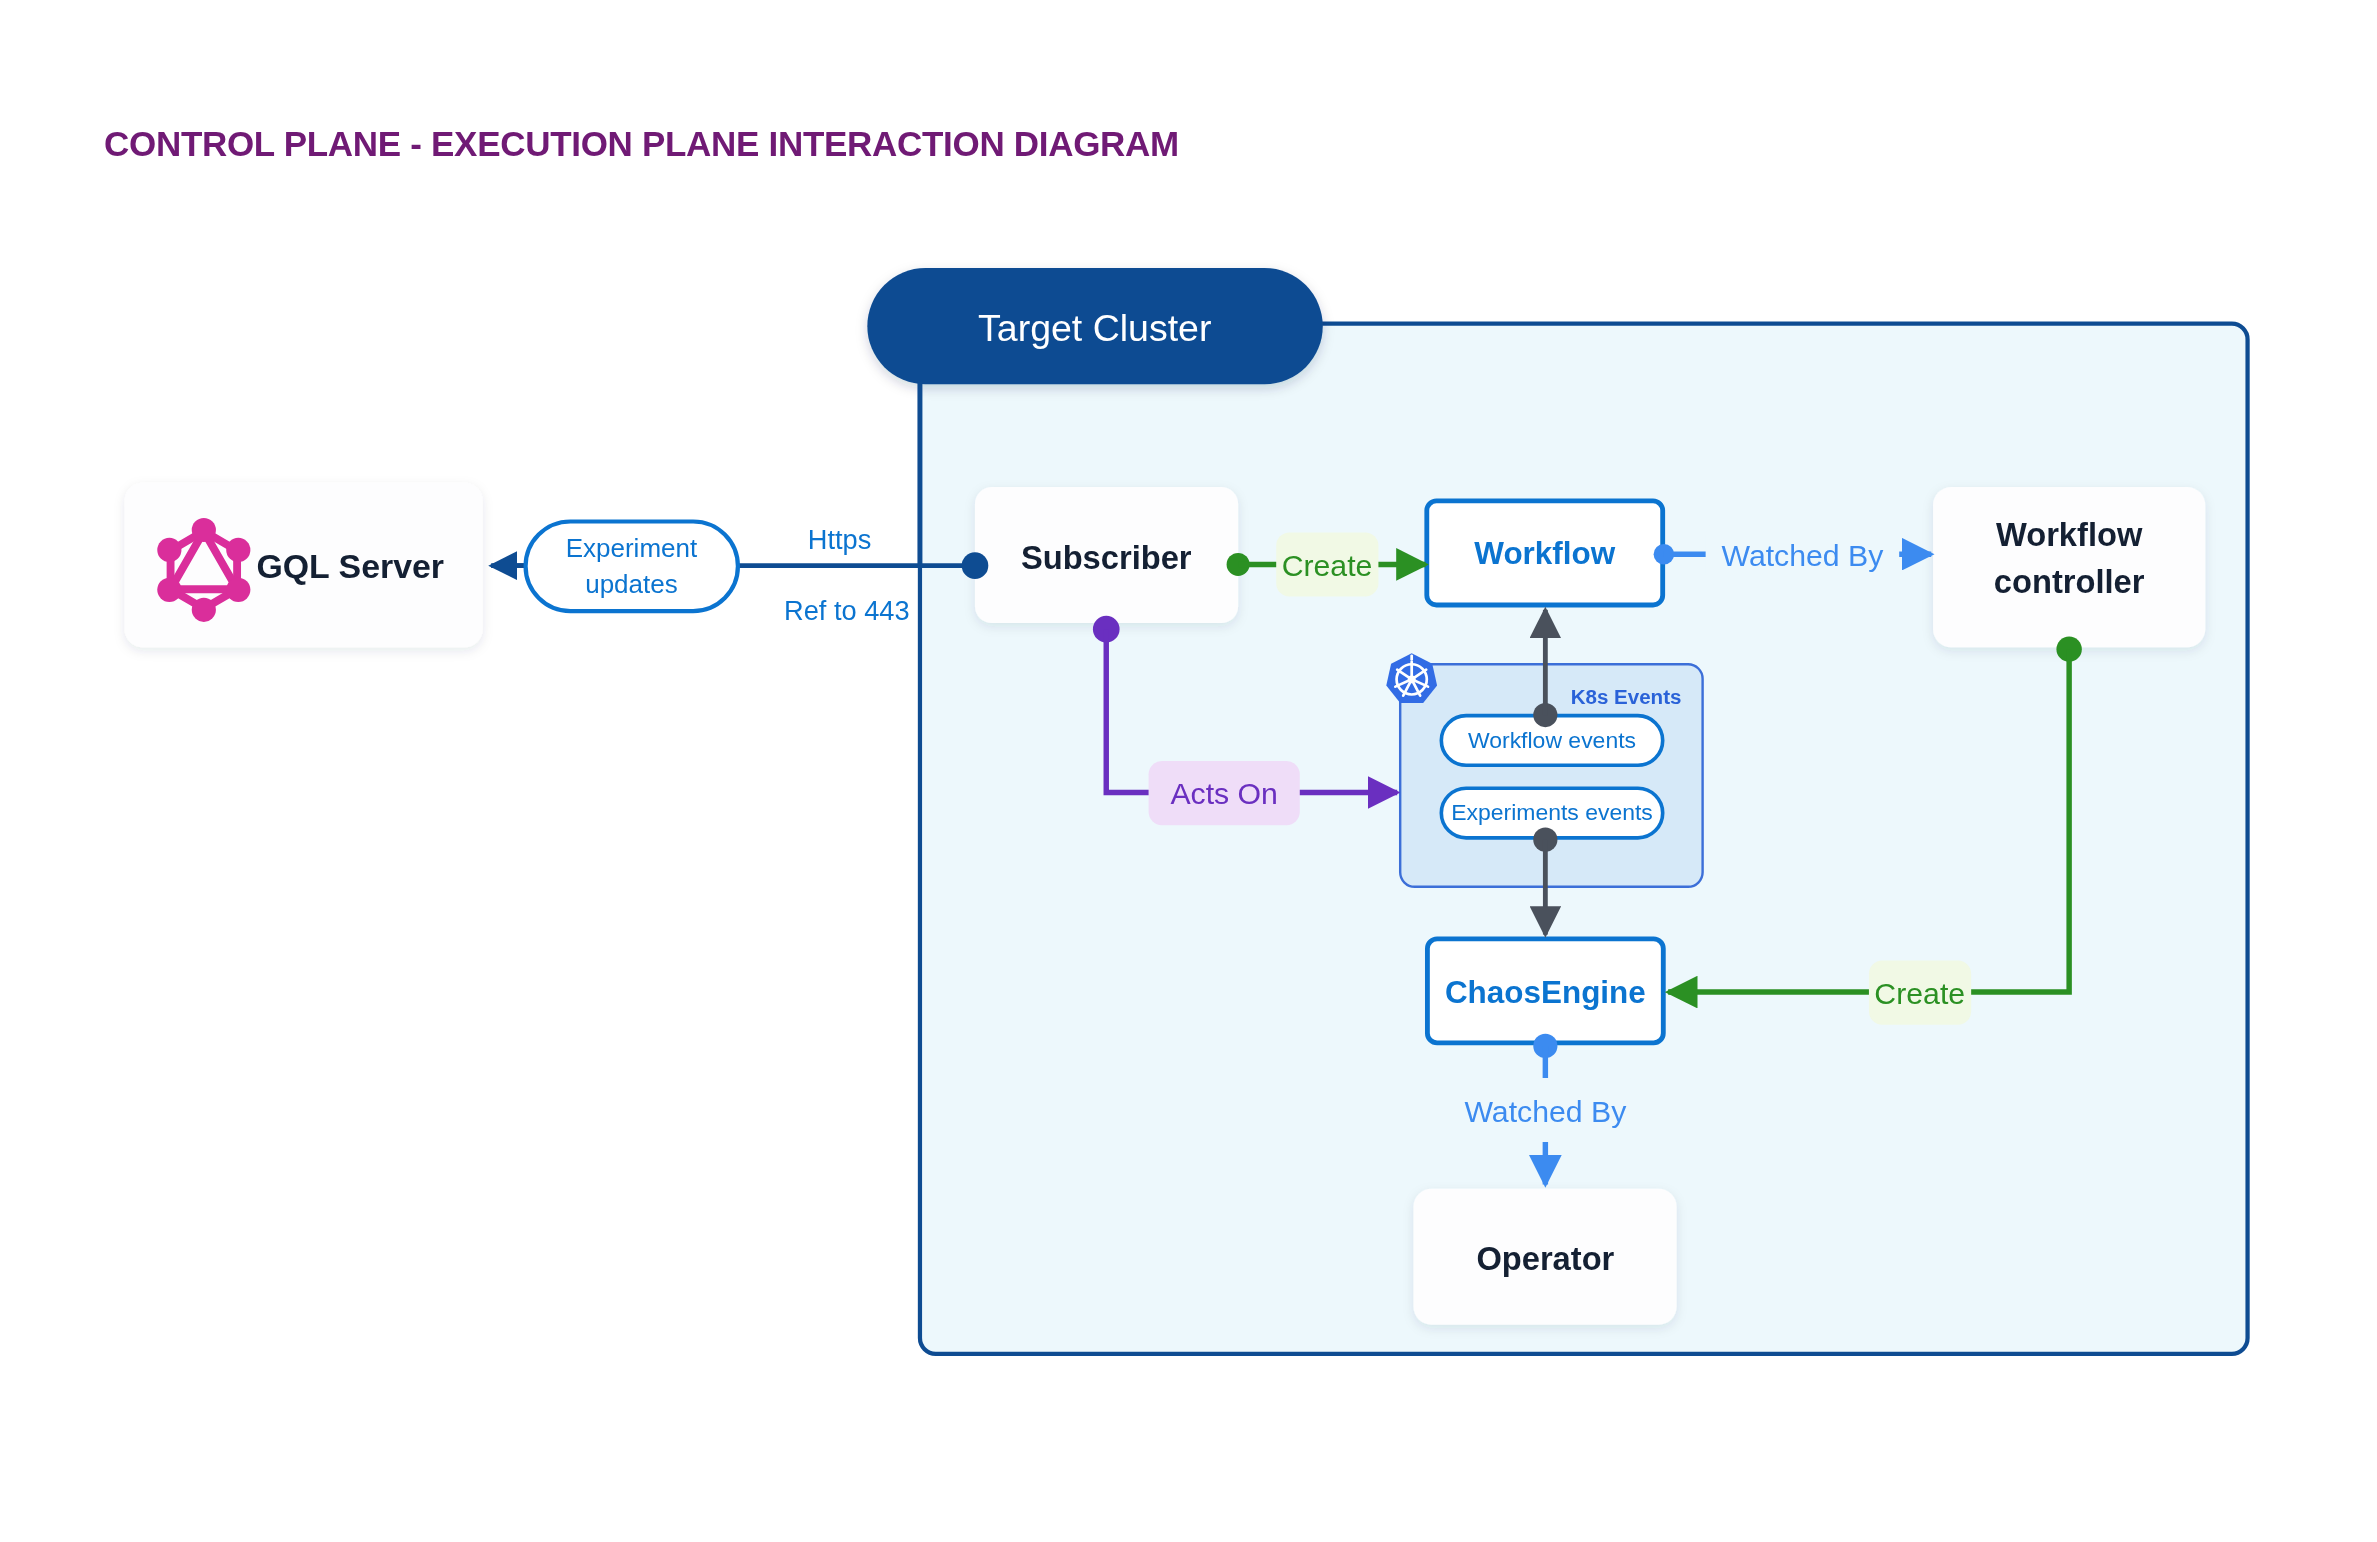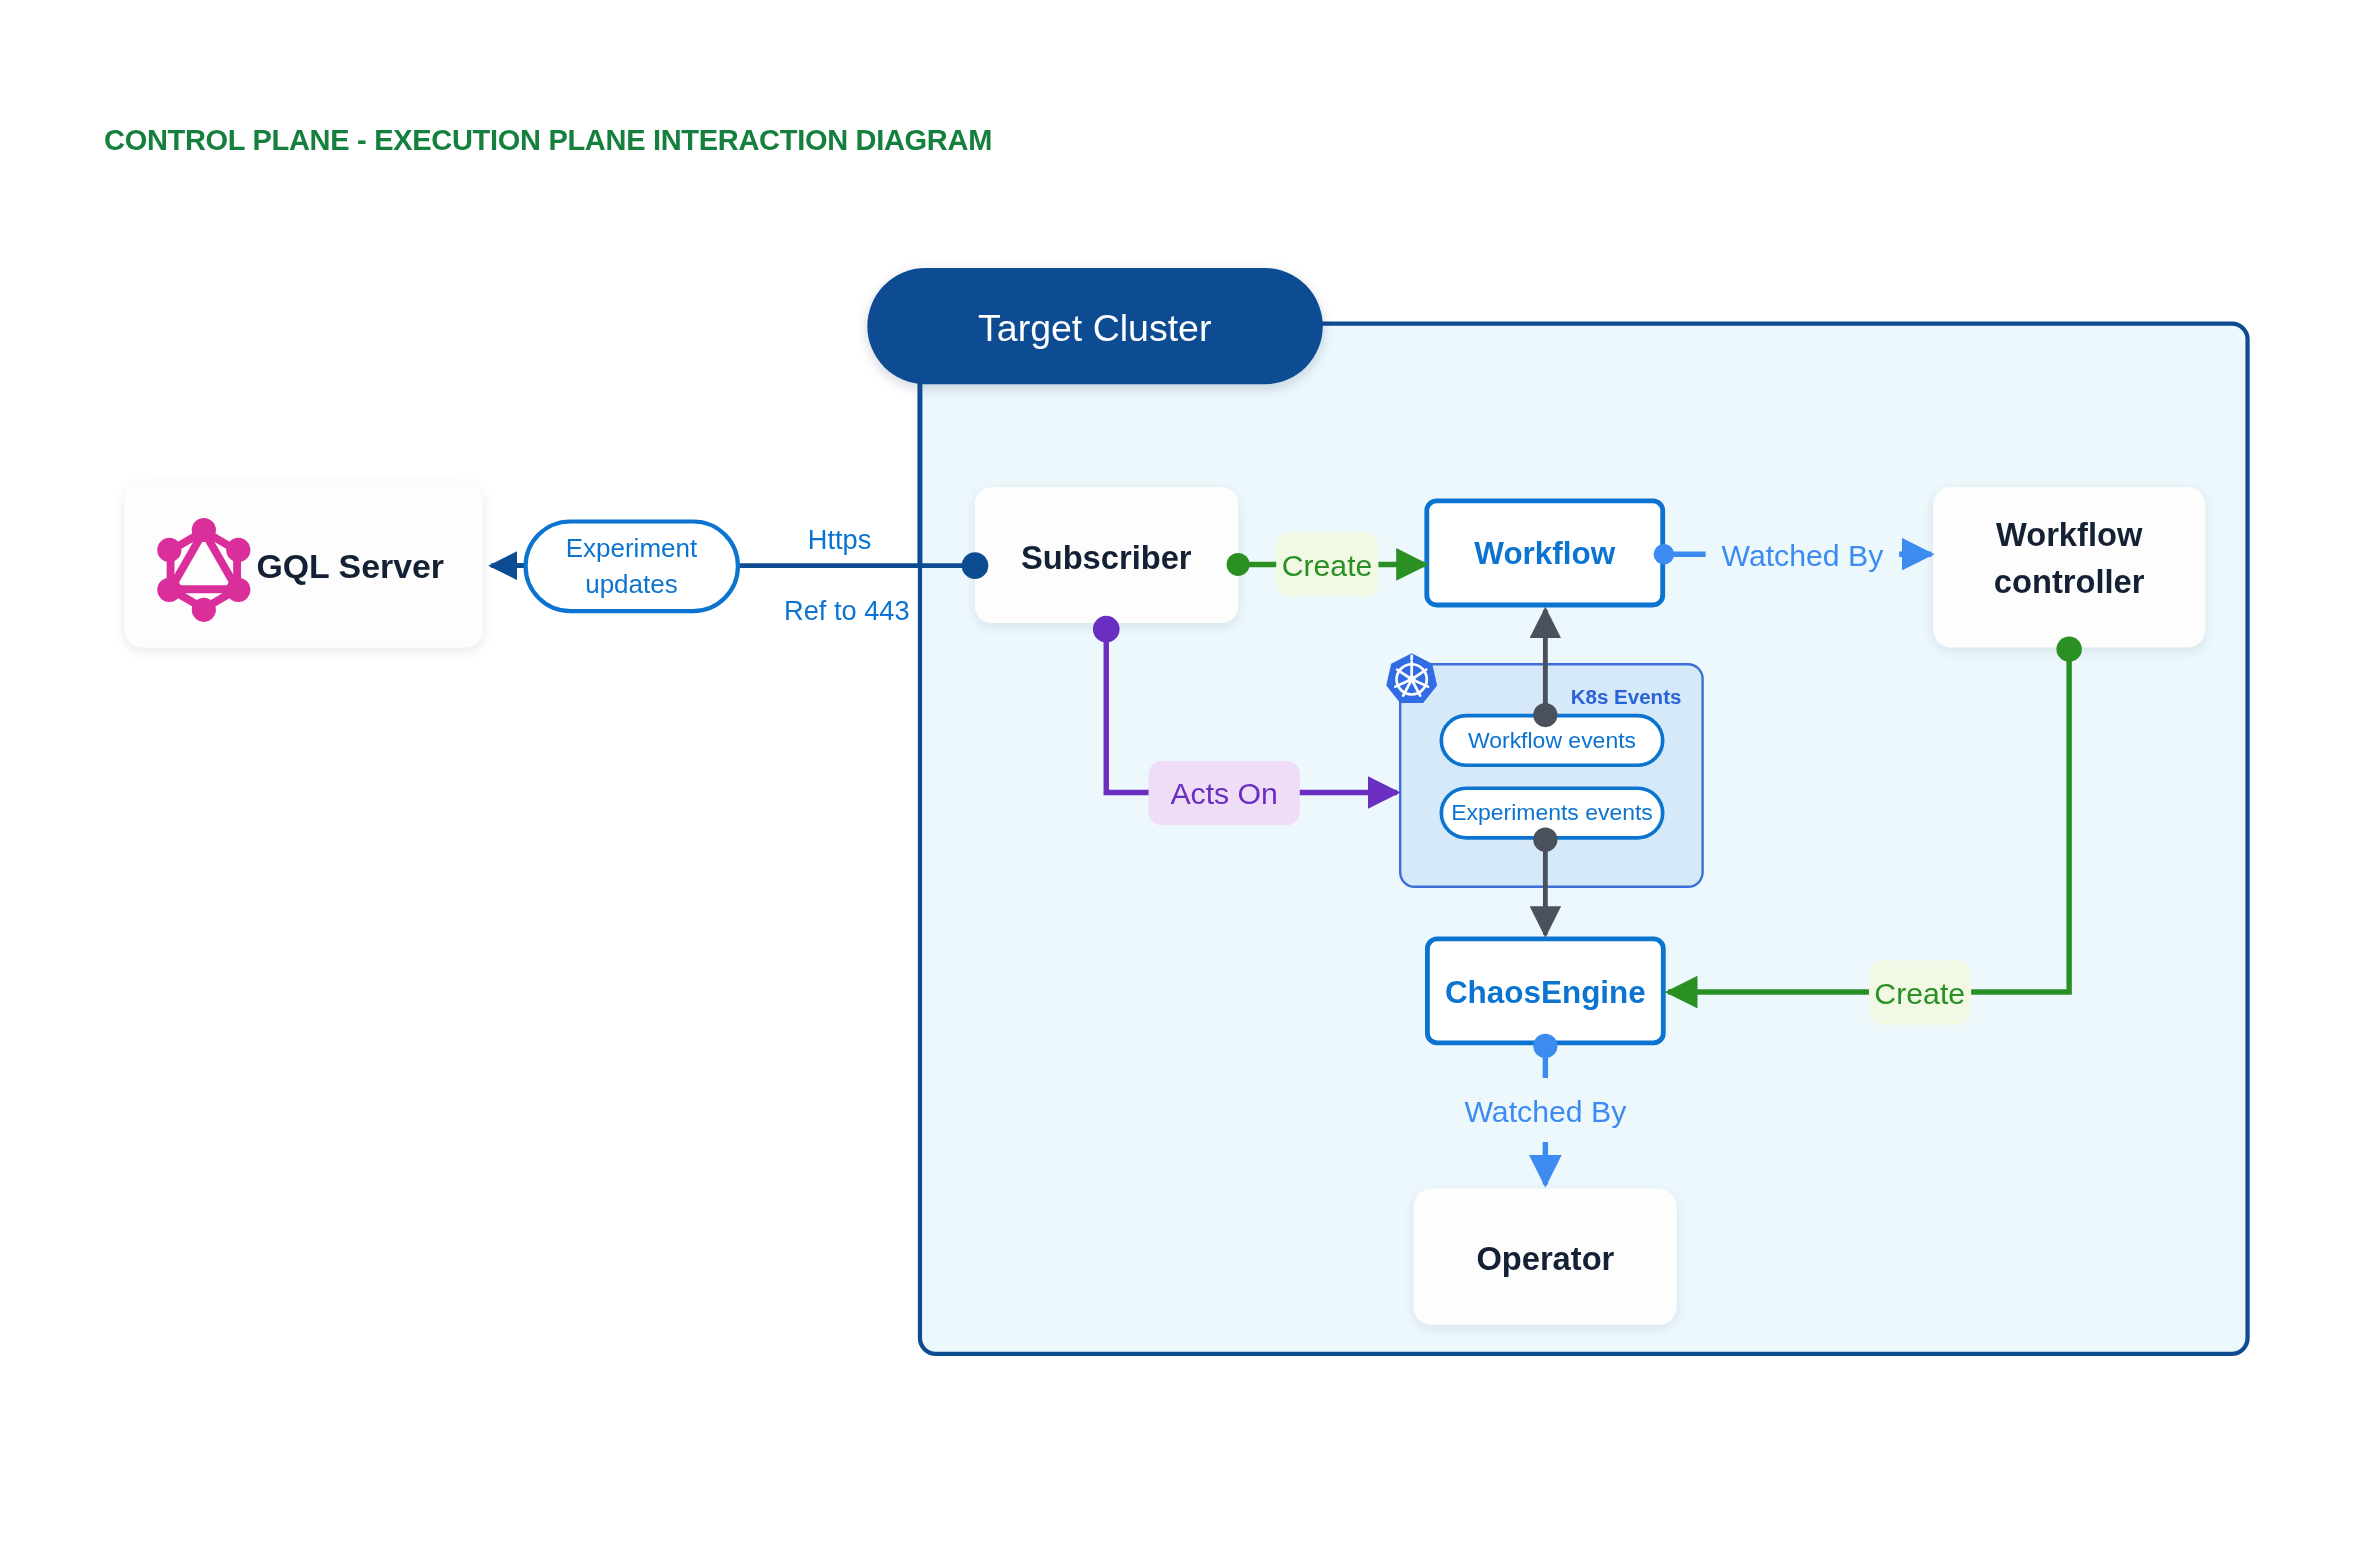--- a/index.html
+++ b/index.html
@@ -11,24 +11,24 @@
     width: 2377px;
     height: 1542px;
     font-family: "Liberation Sans", sans-serif;
     position: relative;
     overflow: hidden;
   }
   #page-title {
     position: absolute;
     left: 104px;
     top: 124px;
-    font-size: 29px;
+    font-size: 35px;
     font-weight: bold;
     letter-spacing: -0.3px;
-    color: #15803d;
+    color: #701a75;
     white-space: nowrap;
   }
   #diagram-svg {
     position: absolute;
     left: 0;
     top: 0;
   }
   .node-label {
     font-family: "Liberation Sans", sans-serif;
   }

